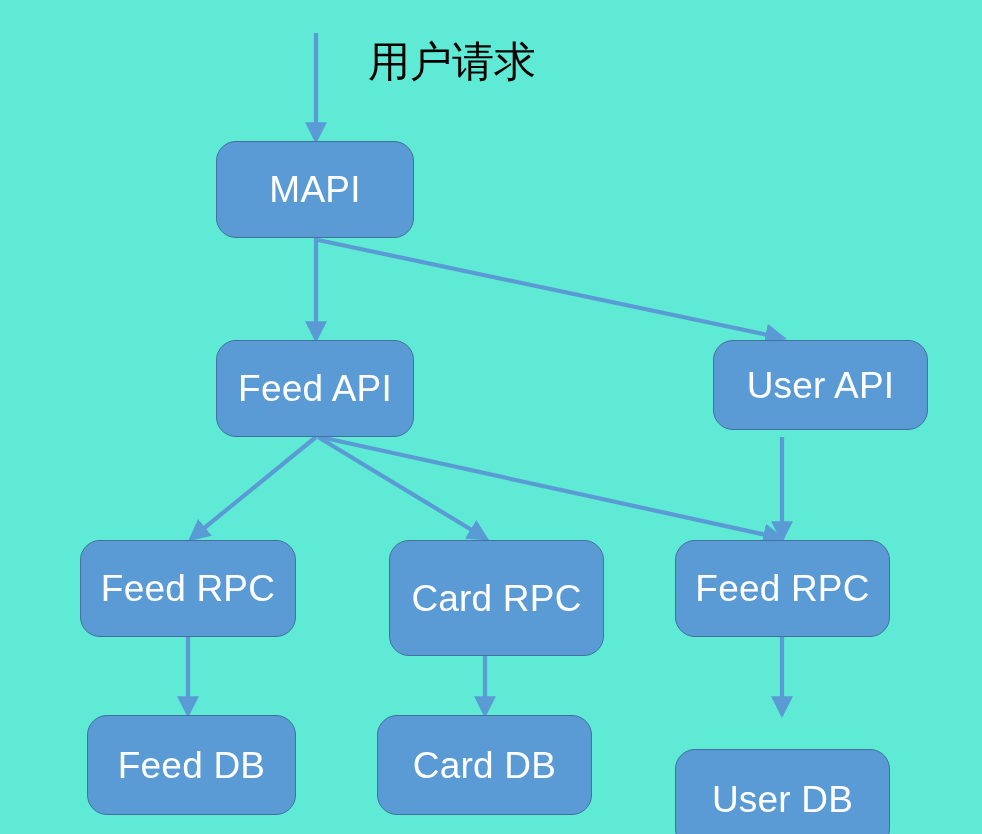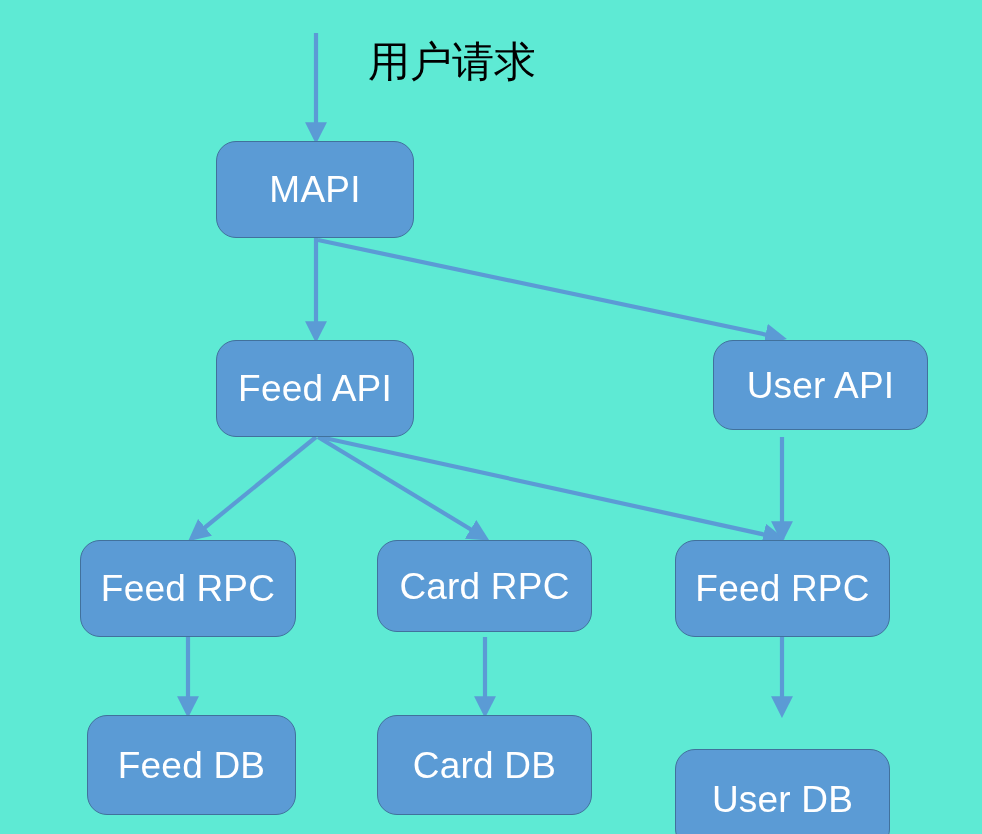--- a/index.html
+++ b/index.html
@@ -83,21 +83,21 @@
   </div>
   <div class="node" style="left: 216px; top: 340px; width: 198px; height: 97px;">
     <span>Feed API</span>
   </div>
   <div class="node" style="left: 672px; top: 340px; width: 215px; height: 90px; margin-left: 41px;">
     <span>User API</span>
   </div>
   <div class="node" style="left: 80px; top: 540px; width: 216px; height: 97px;">
     <span>Feed RPC</span>
   </div>
-  <div class="node" style="left: 377px; top: 540px; width: 215px; height: 92px;">
+  <div class="node" style="left: 389px; top: 540px; width: 215px; height: 116px;">
     <span>Card RPC</span>
   </div>
   <div class="node" style="left: 675px; top: 540px; width: 215px; height: 97px;">
     <span>Feed RPC</span>
   </div>
   <div class="node" style="left: 87px; top: 715px; width: 209px; height: 100px; justify-content: center;">
     <span>Feed DB</span>
   </div>
   <div class="node" style="left: 377px; top: 715px; width: 215px; height: 100px; text-align: right;">
     <span>Card DB</span>

